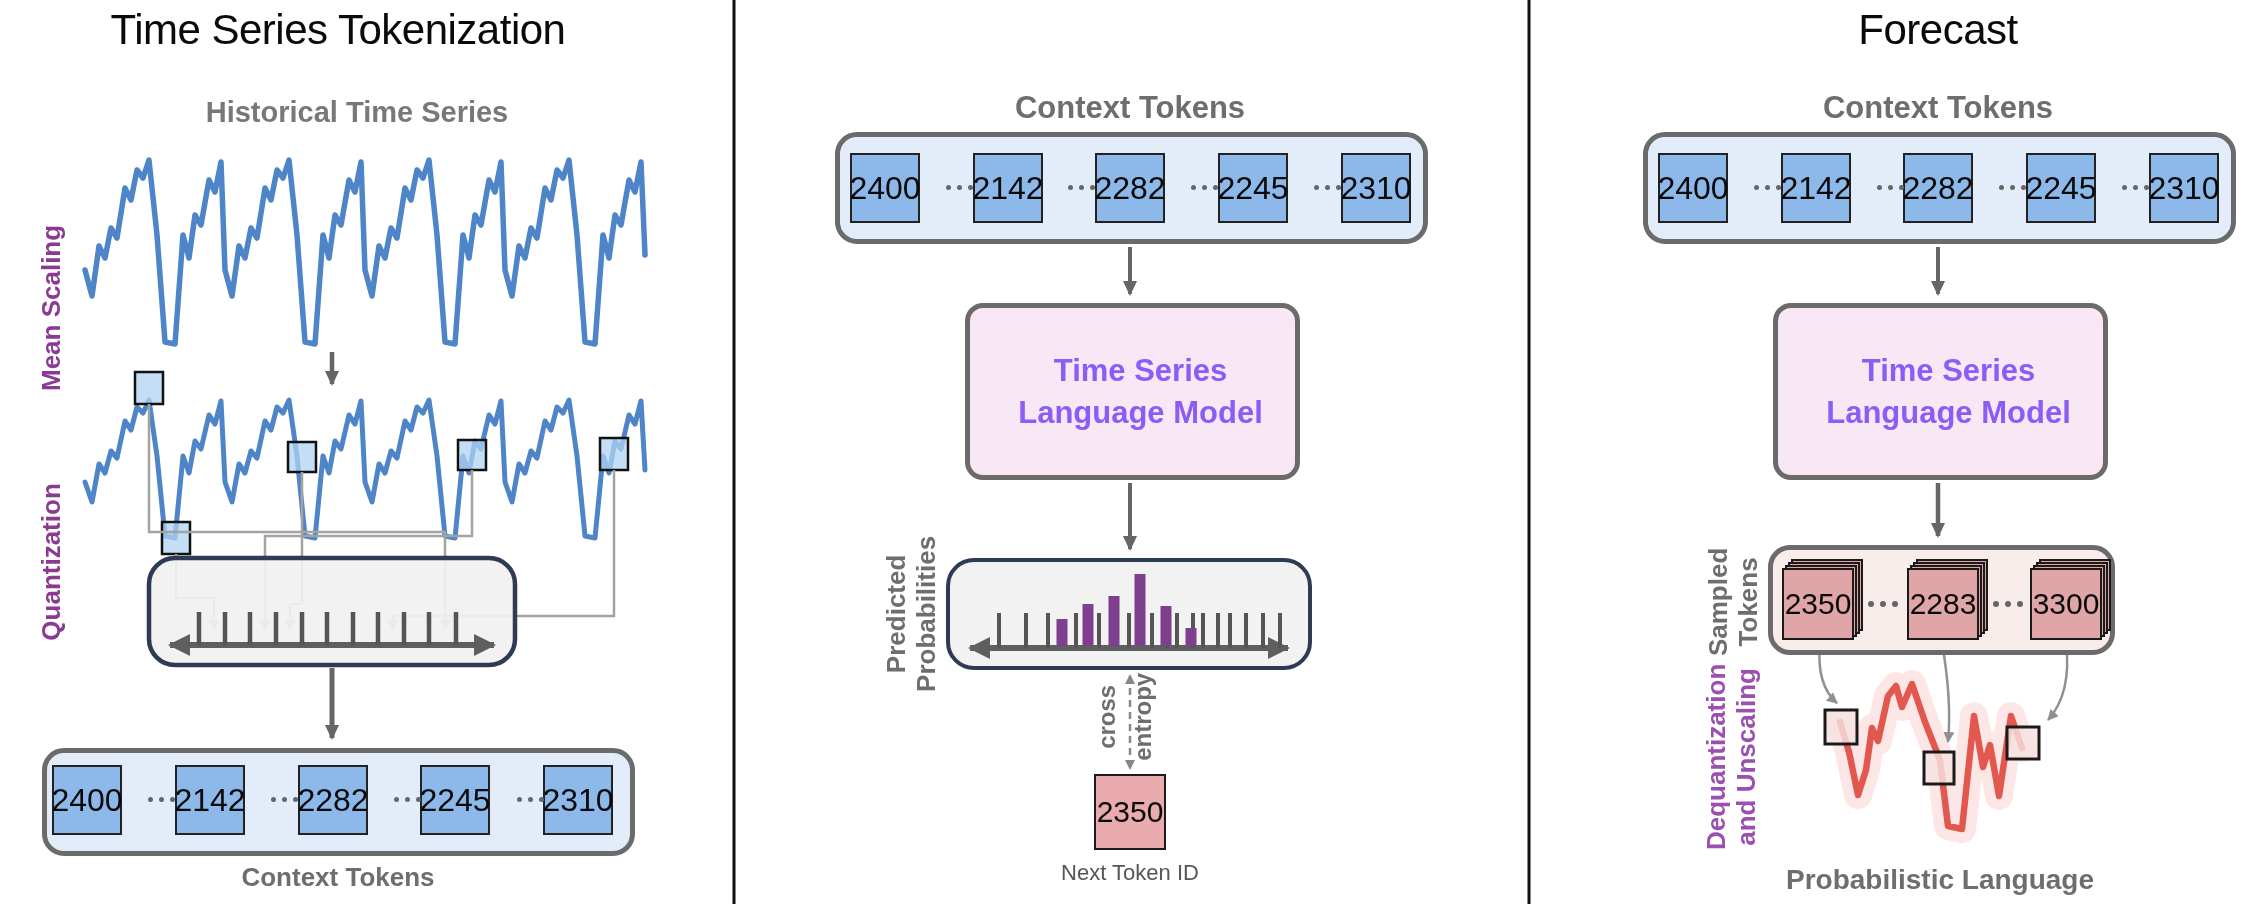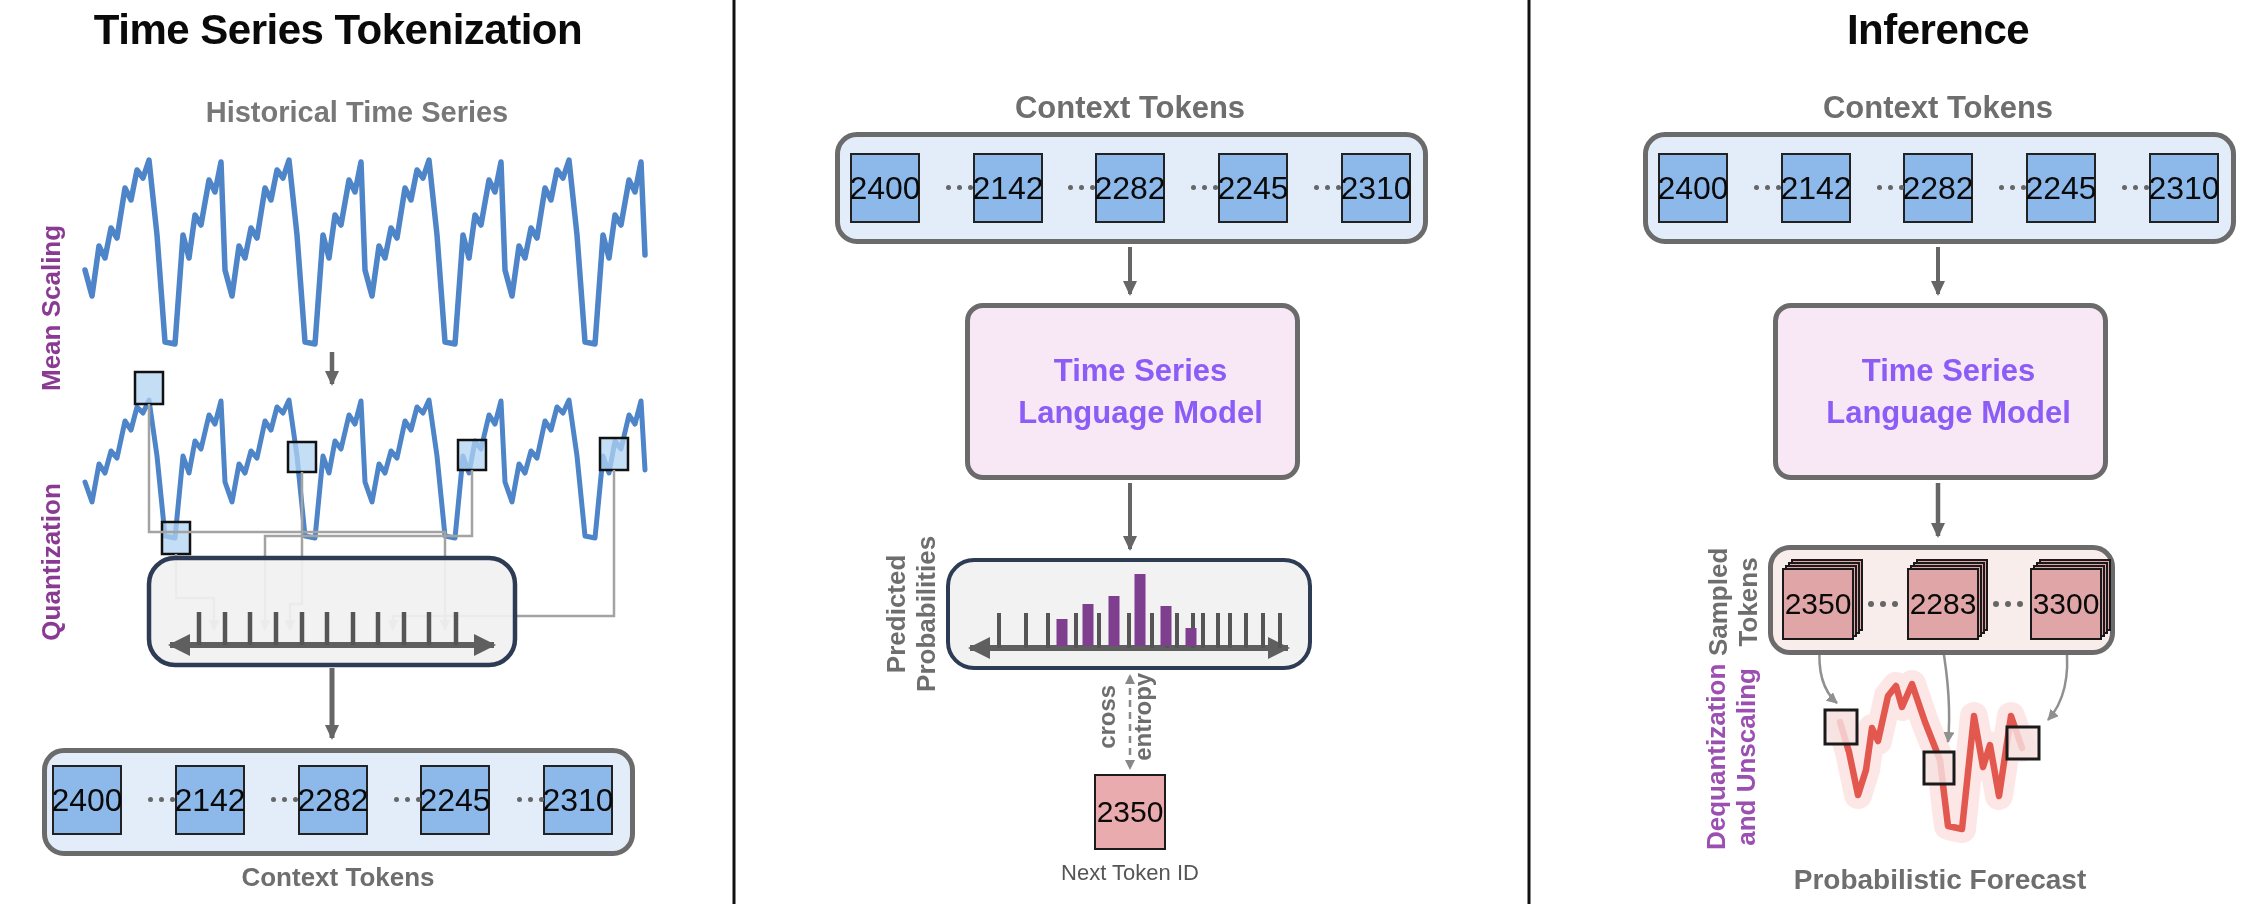--- a/index.html
+++ b/index.html
@@ -1,20 +1,20 @@
 <!DOCTYPE html>
 <html><head>
 <meta charset="utf-8">
 <style>
   html,body{margin:0;padding:0;background:#fff;}
   #stage{position:relative;width:2267px;height:904px;background:#fff;overflow:hidden;
          font-family:"Liberation Sans",sans-serif;}
   .abs{position:absolute;}
   svg{position:absolute;left:0;top:0;overflow:visible;}
-  .title{font-size:42px;font-weight:700;color:#0a0a0a;text-align:center;letter-spacing:-0.5px;}
+  .title{font-size:42px;font-weight:400;color:#0a0a0a;text-align:center;letter-spacing:-0.5px;}
   .gray-sub{font-size:29px;font-weight:700;color:#787878;text-align:center;}
   .gray-cap{font-size:26px;font-weight:700;color:#6e6e6e;text-align:center;}
   .gray-cap-lg{font-size:31px;font-weight:700;color:#6e6e6e;text-align:center;}
   .plain-cap{font-size:22px;font-weight:400;color:#555;text-align:center;}
   .rot{transform:rotate(-90deg);transform-origin:center center;text-align:center;line-height:1.15;}
   .rot-purple{font-size:26px;font-weight:700;color:#8b3a94;}
   .rot-purple2{font-size:26px;font-weight:700;color:#9b4fb0;}
   .rot-gray{font-size:26px;font-weight:700;color:#6e6e6e;}
   .container-box{box-sizing:border-box;border:5px solid #6b6b6b;border-radius:22px;}
   .ctx-blue{background:#e3edfa;}
@@ -183,21 +183,21 @@
     <span>Predicted</span><br>
     <span>Probabilities</span>
   </div>
 
   <div class="abs rot rot-gray" style="left:1007px;top:703px;width:200px;font-size:24px;">cross</div>
   <div class="abs rot rot-gray" style="left:1043px;top:703px;width:200px;font-size:24px;">entropy</div>
 
   <div class="abs ntoken" style="left:1094px;top:774px;width:72px;height:76px;">2350</div>
   <div class="abs plain-cap" style="left:980px;top:860px;width:300px;">Next Token ID</div>
 
-  <div class="abs title" style="left:1738px;top:6px;width:400px;">Inference</div>
+  <div class="abs title" style="left:1738px;top:6px;width:400px;">Forecast</div>
   <div class="abs gray-cap-lg" style="left:1738px;top:90px;width:400px;">Context Tokens</div>
 
   <div class="abs container-box ctx-blue" style="left:1643px;top:132px;width:593px;height:112px;"></div>
   <div class="abs token" style="left:1658px;top:153px;">2400</div>
   <div class="abs token" style="left:1781px;top:153px;">2142</div>
   <div class="abs token" style="left:1903px;top:153px;">2282</div>
   <div class="abs token" style="left:2026px;top:153px;">2245</div>
   <div class="abs token" style="left:2149px;top:153px;">2310</div>
 
   <div class="abs tslm" style="left:1773px;top:303px;width:335px;height:177px;">
@@ -229,21 +229,21 @@
   <div class="abs rot rot-gray" style="left:1614px;top:572px;width:240px;">
     <span>Sampled</span><br>
     <span>Tokens</span>
   </div>
 
   <div class="abs rot rot-purple2" style="left:1592px;top:727px;width:280px;">
     <span>Dequantization</span><br>
     <span>and Unscaling</span>
   </div>
 
-  <div class="abs gray-cap" style="left:1740px;top:864px;width:400px;font-size:28px;">Probabilistic Forecast</div>
+  <div class="abs gray-cap" style="left:1740px;top:864px;width:400px;font-size:28px;">Probabilistic Language</div>
 
 <div class="dot" style="height: 5px; width: 5px; left: 148px; top: 797px;"></div>
     <div class="dot" style="height: 5px; width: 5px; left: 159px; top: 797px;"></div>
     <div class="dot" style="height: 5px; width: 5px; left: 170px; top: 797px;"></div>
     <div class="dot" style="height: 5px; width: 5px; left: 271px; top: 797px;"></div>
     <div class="dot" style="height: 5px; width: 5px; left: 282px; top: 797px;"></div>
     <div class="dot" style="height: 5px; width: 5px; left: 293px; top: 797px;"></div>
     <div class="dot" style="height: 5px; width: 5px; left: 394px; top: 797px;"></div>
     <div class="dot" style="height: 5px; width: 5px; left: 405px; top: 797px;"></div>
     <div class="dot" style="height: 5px; width: 5px; left: 416px; top: 797px;"></div>

